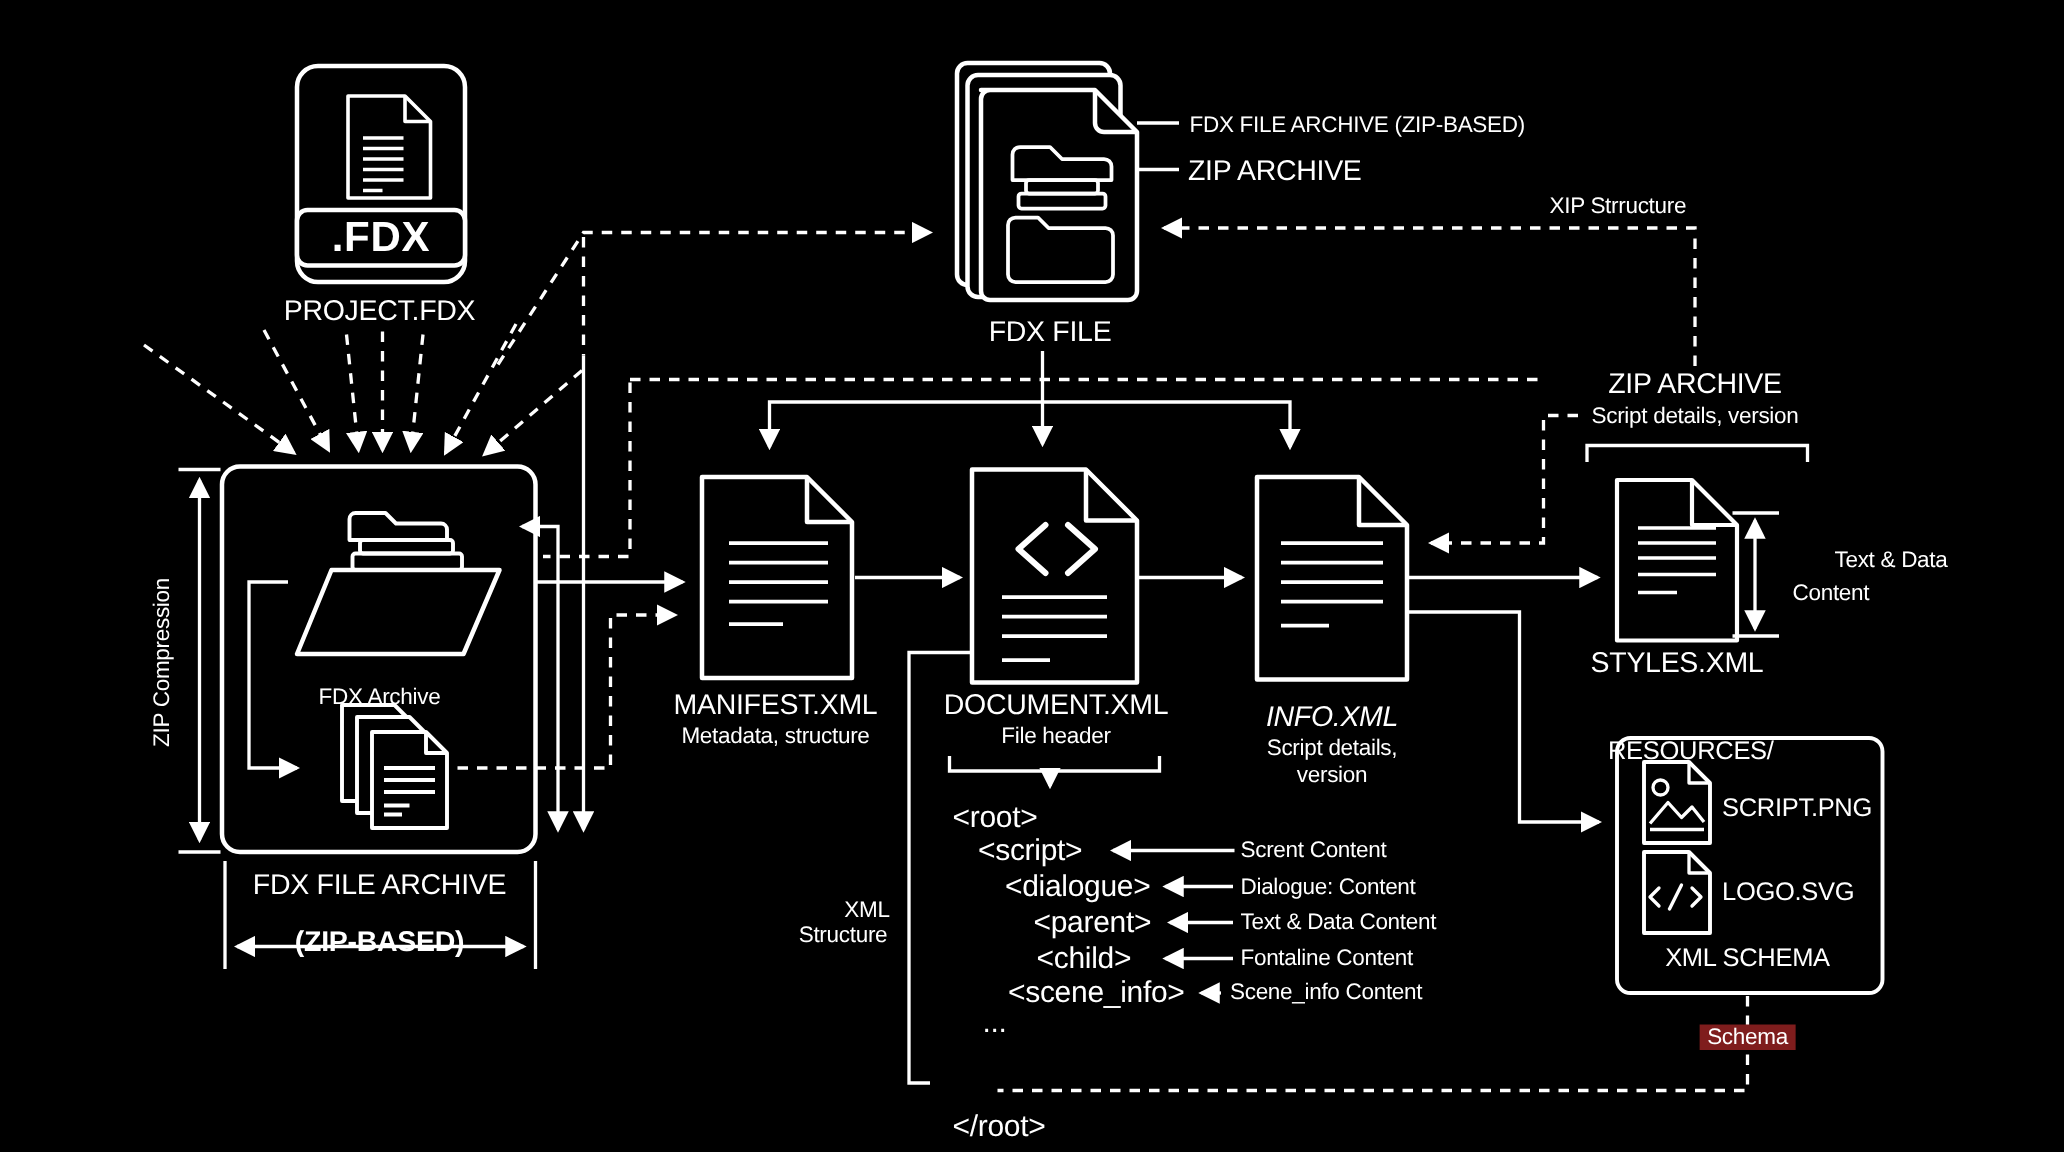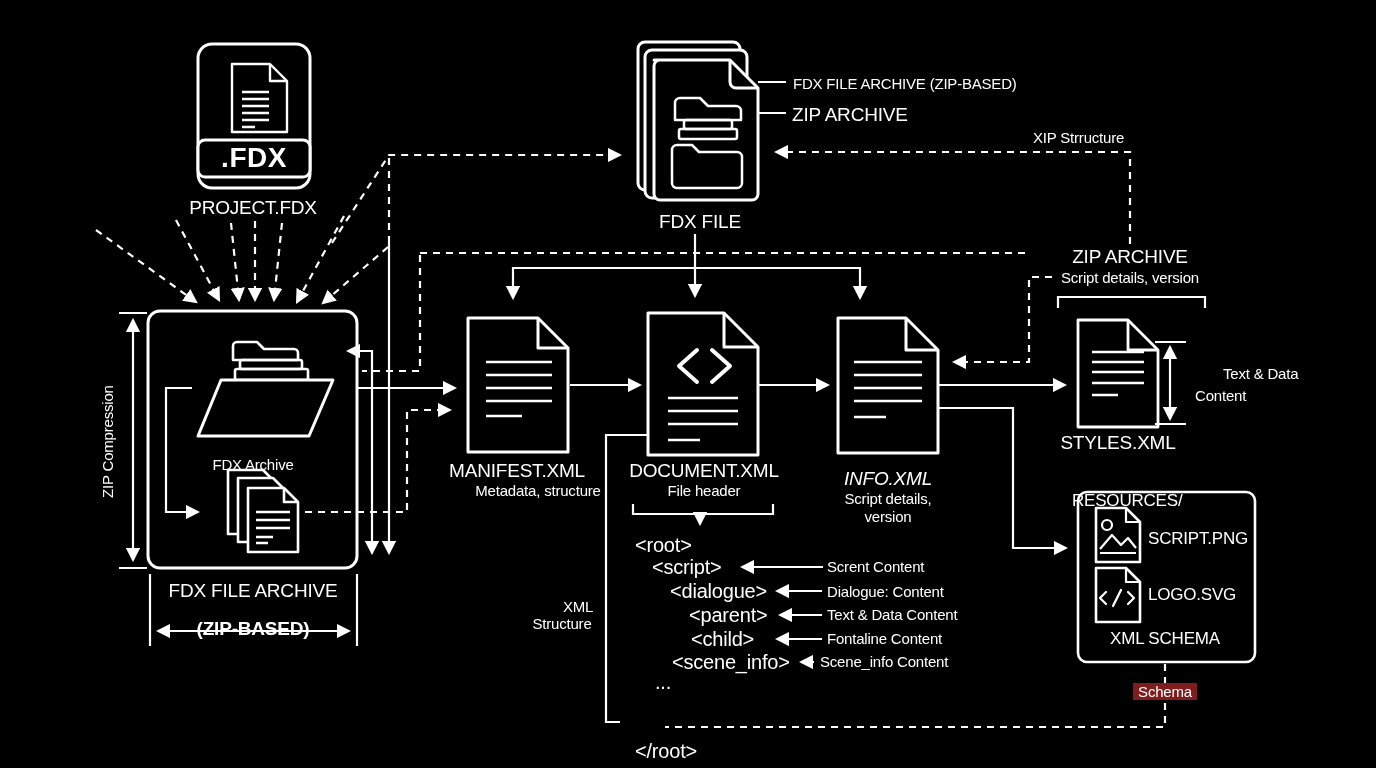--- a/index.html
+++ b/index.html
@@ -211,21 +211,21 @@
 <div class="lbl s15" style="left:1033px;top:129px;">XIP Strructure</div>
 <div class="lbl s19 c" style="left:1130px;top:246px;">ZIP ARCHIVE</div>
 <div class="lbl s15 c" style="left:1130px;top:269px;">Script details, version</div>
 
 <div class="lbl s15 rot" style="left:8px;top:433px;width:200px;text-align:center;">ZIP Compression</div>
 <div class="lbl s15 c" style="left:253px;top:456px;">FDX Archive</div>
 <div class="lbl s19 c" style="left:253px;top:580px;">FDX FILE ARCHIVE</div>
 <div class="lbl s19 c" style="left:253px;top:618px;font-weight:bold;">(ZIP-BASED)</div>
 
 <div class="lbl s19 c" style="left:517px;top:460px;">MANIFEST.XML</div>
-<div class="lbl s15 c" style="left:517px;top:482px;margin-left:21px;">Metadata, structure</div>
+<div class="lbl s15 c" style="left:517px;top:482px;">Metadata, structure</div>
 
 <div class="lbl s19 c" style="left:704px;top:460px;">DOCUMENT.XML</div>
 <div class="lbl s15 c" style="left:704px;top:482px;">File header</div>
 
 <div class="lbl s19 c" style="left:888px;top:468px;font-style:italic;">INFO.XML</div>
 <div class="lbl s15 c" style="left:888px;top:490px;">Script details,</div>
 <div class="lbl s15 c" style="left:888px;top:508px;">version</div>
 
 <div class="lbl s19 c" style="left:1118px;top:432px;">STYLES.XML</div>
 <div class="lbl s15" style="left:1195px;top:365px;margin-left:28px;">Text &amp; Data</div>

